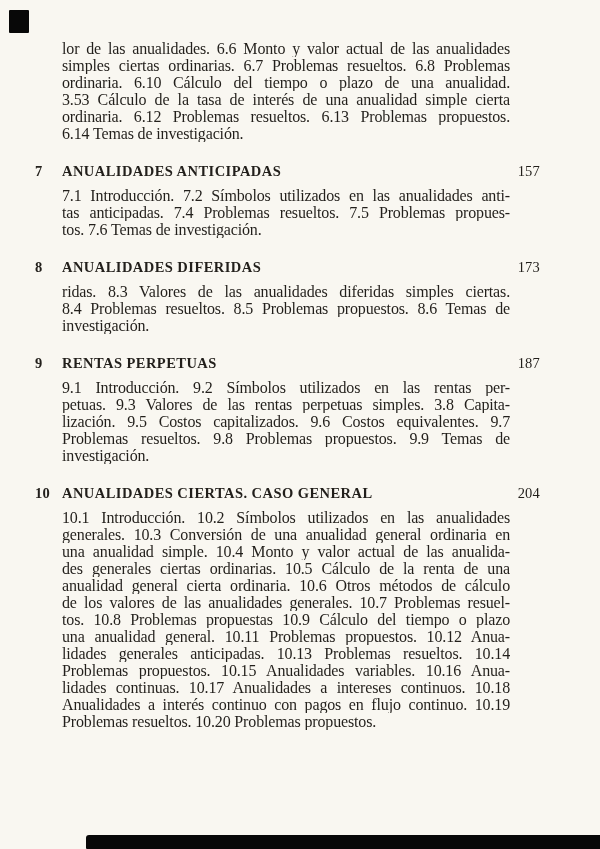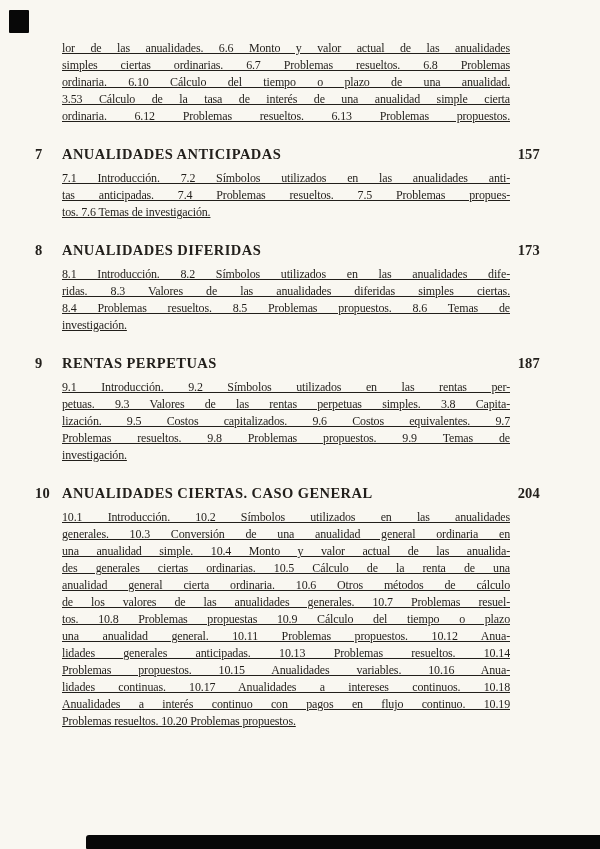--- a/index.html
+++ b/index.html
@@ -23,24 +23,23 @@
     background: #080808;
     border-radius: 3px 0 0 1px;
   }
   .content {
     position: absolute; left: 35px; top: 40px;
     width: 505px;
   }
   .para {
     margin-left: 27px;
     width: 448px;
-    font-size: 12px;
+    font-size: 16px;
     line-height: 17px;
     letter-spacing: -0.15px;
-    text-decoration: underline;
   }
   .line {
     text-align: justify;
     height: 17px;
     overflow: hidden;
   }
   .line:not(.last)::after {
     content: "";
     display: inline-block;
     width: 100%;
@@ -51,35 +50,36 @@
     display: flex;
     align-items: baseline;
     font-weight: bold;
     font-size: 14.5px;
     line-height: 16px;
     margin-bottom: 8px;
     letter-spacing: 0.2px;
   }
   .ch-num { width: 27px; flex: 0 0 27px; }
   .ch-title { letter-spacing: 0.45px; }
-  .ch-page { margin-left: auto; font-weight: bold; text-align: right; }
+  .ch-page { margin-left: auto; font-weight: normal; text-align: right; }
 </style>
 </head>
 <body>
 
 <div class="page">
   <div class="artifact-square"></div>
 
   <div class="content">
     <div id="continuation" class="para">
         <div class="line">lor de las anualidades. 6.6 Monto y valor actual de las anualidades</div>
         <div class="line">simples ciertas ordinarias. 6.7 Problemas resueltos. 6.8 Problemas</div>
         <div class="line">ordinaria. 6.10 Cálculo del tiempo o plazo de una anualidad.</div>
         <div class="line">3.53 Cálculo de la tasa de interés de una anualidad simple cierta</div>
         <div class="line">ordinaria. 6.12 Problemas resueltos. 6.13 Problemas propuestos.</div>
+        <div class="line last">6.14 Temas de investigación.</div>
       </div>
     <div id="chapters">
         <section class="section">
           <div class="heading">
             <span class="ch-num">7</span>
             <span class="ch-title">ANUALIDADES ANTICIPADAS</span>
             <span class="ch-page">157</span>
           </div>
           <div class="para">
             <div class="line">7.1 Introducción. 7.2 Símbolos utilizados en las anualidades anti-</div>
@@ -87,21 +87,20 @@
             <div class="line last">tos. 7.6 Temas de investigación.</div>
           </div>
         </section>
         <section class="section">
           <div class="heading">
             <span class="ch-num">8</span>
             <span class="ch-title">ANUALIDADES DIFERIDAS</span>
             <span class="ch-page">173</span>
           </div>
           <div class="para">
-            <div class="line">8.1 Introducción. 8.2 Símbolos utilizados en las anualidades dife-</div>
             <div class="line">ridas. 8.3 Valores de las anualidades diferidas simples ciertas.</div>
             <div class="line">8.4 Problemas resueltos. 8.5 Problemas propuestos. 8.6 Temas de</div>
             <div class="line last">investigación.</div>
           </div>
         </section>
         <section class="section">
           <div class="heading">
             <span class="ch-num">9</span>
             <span class="ch-title">RENTAS PERPETUAS</span>
             <span class="ch-page">187</span>

